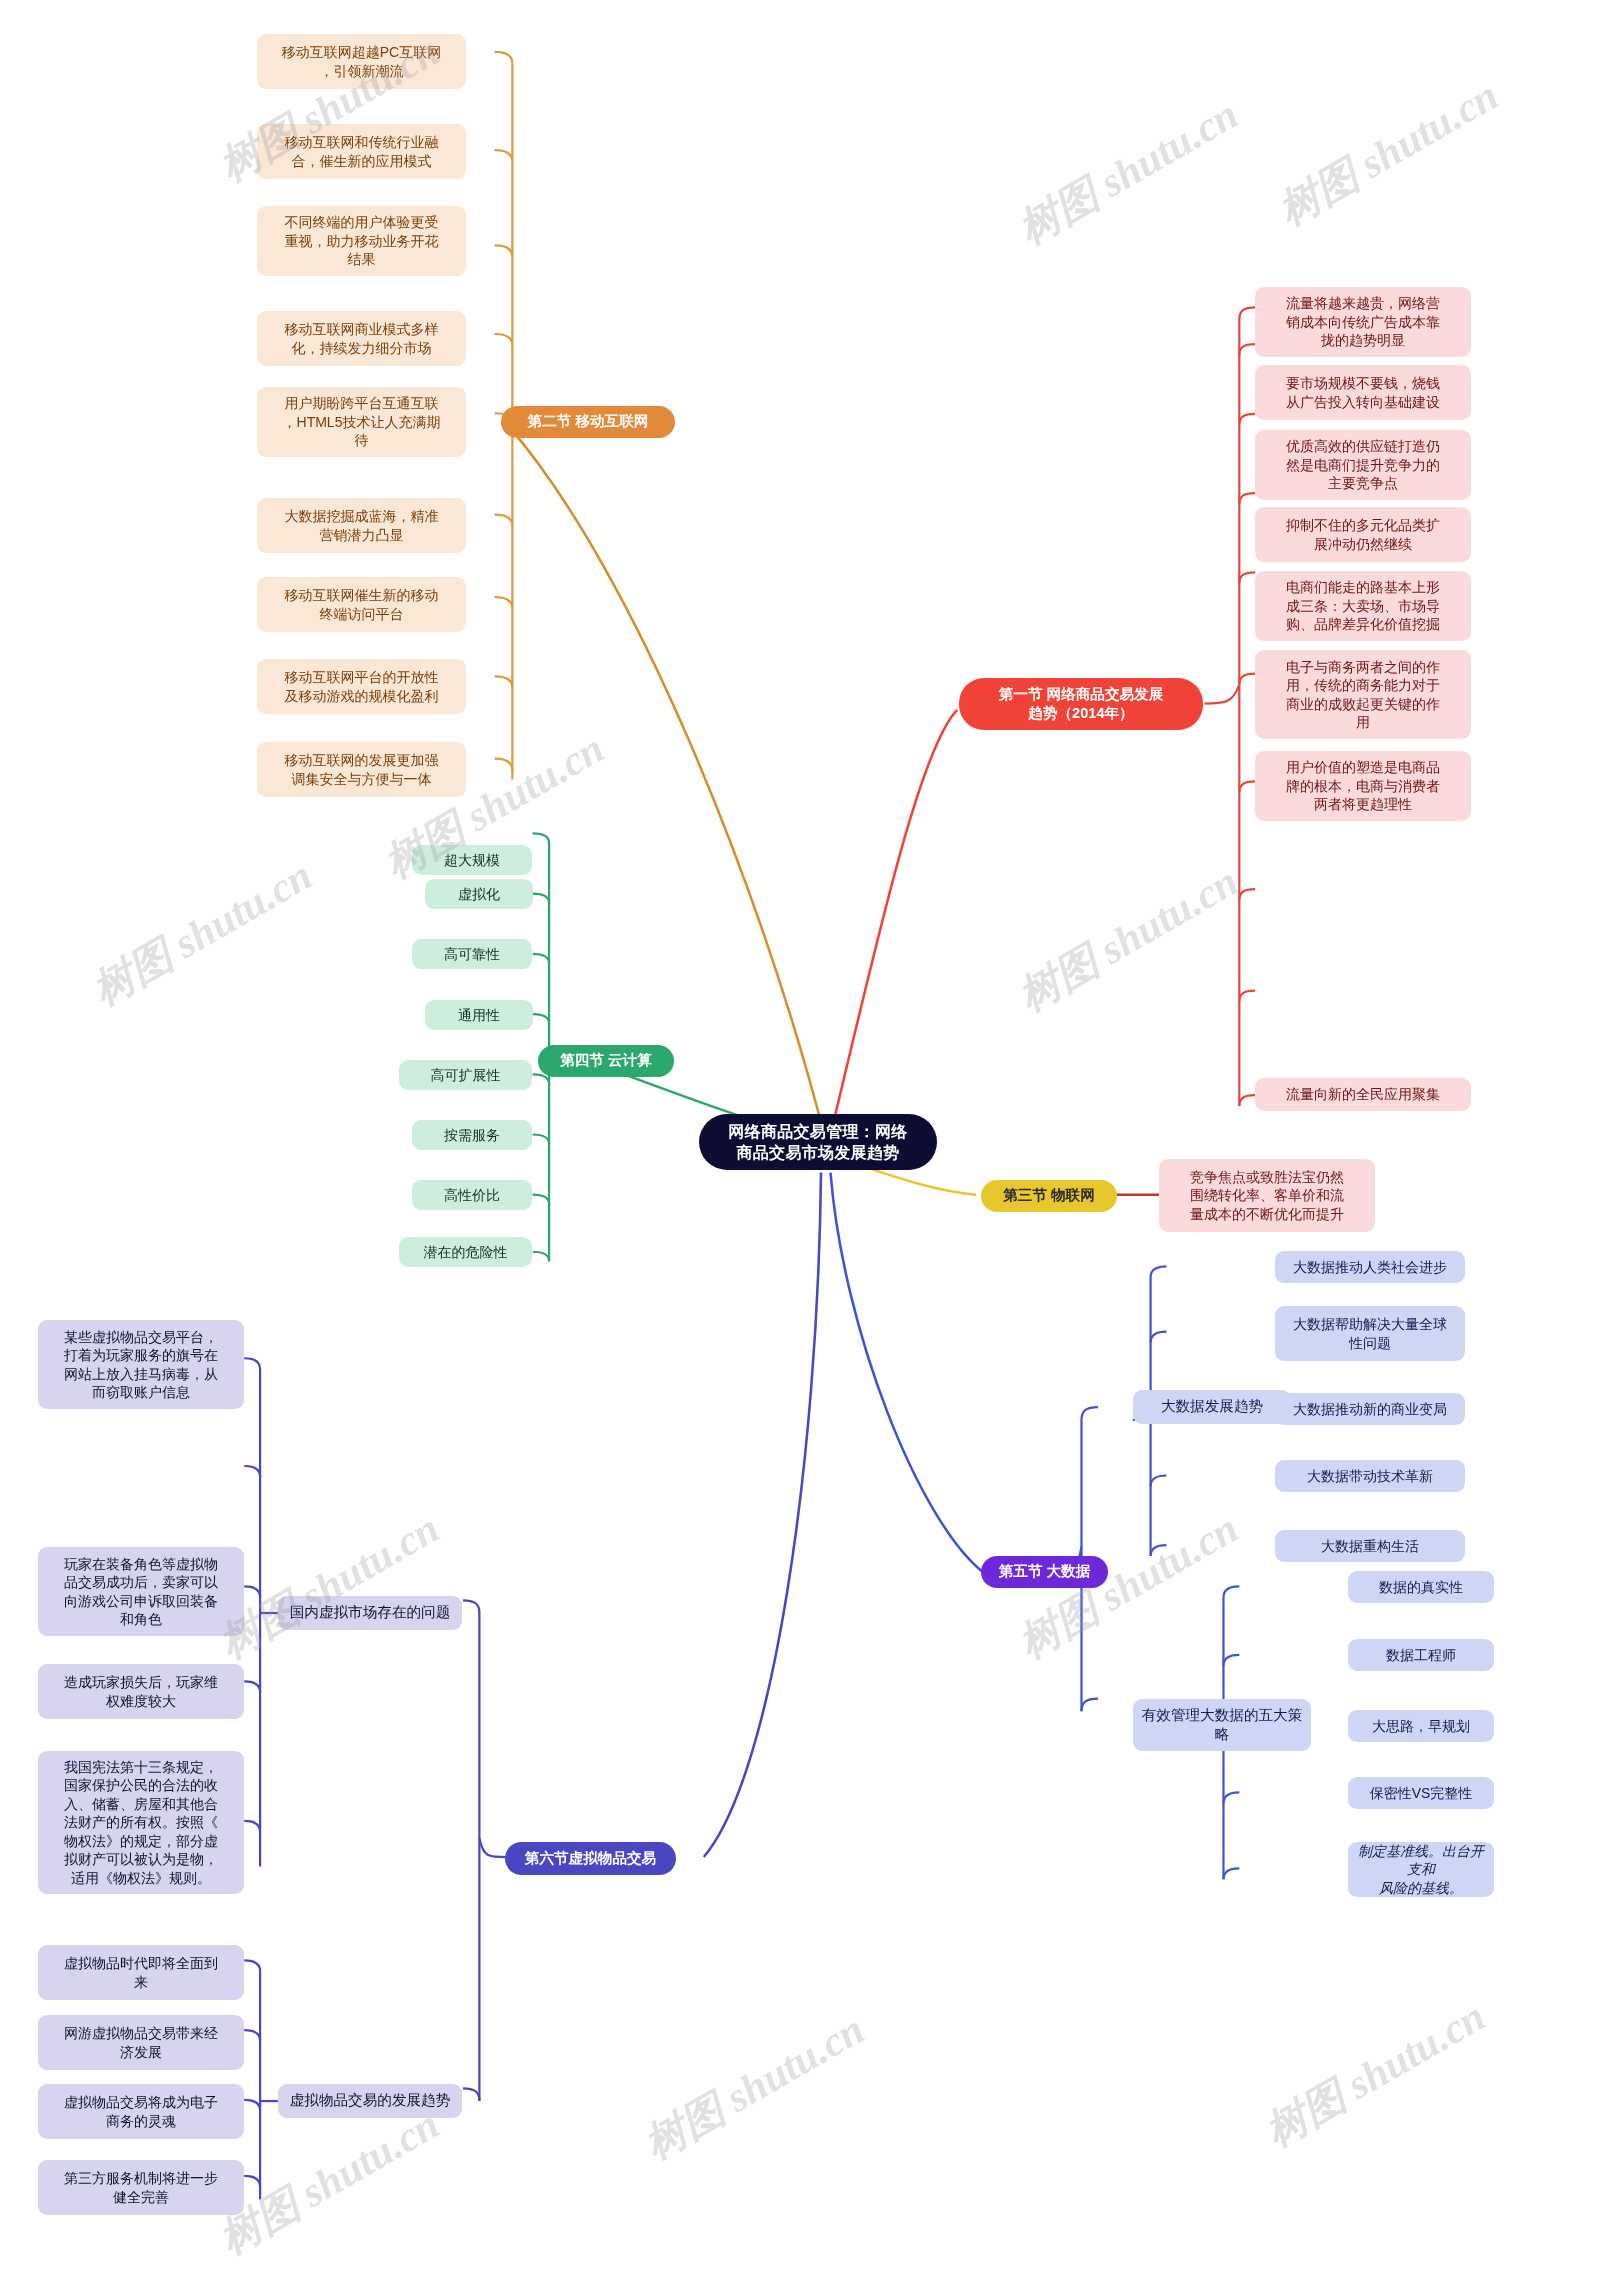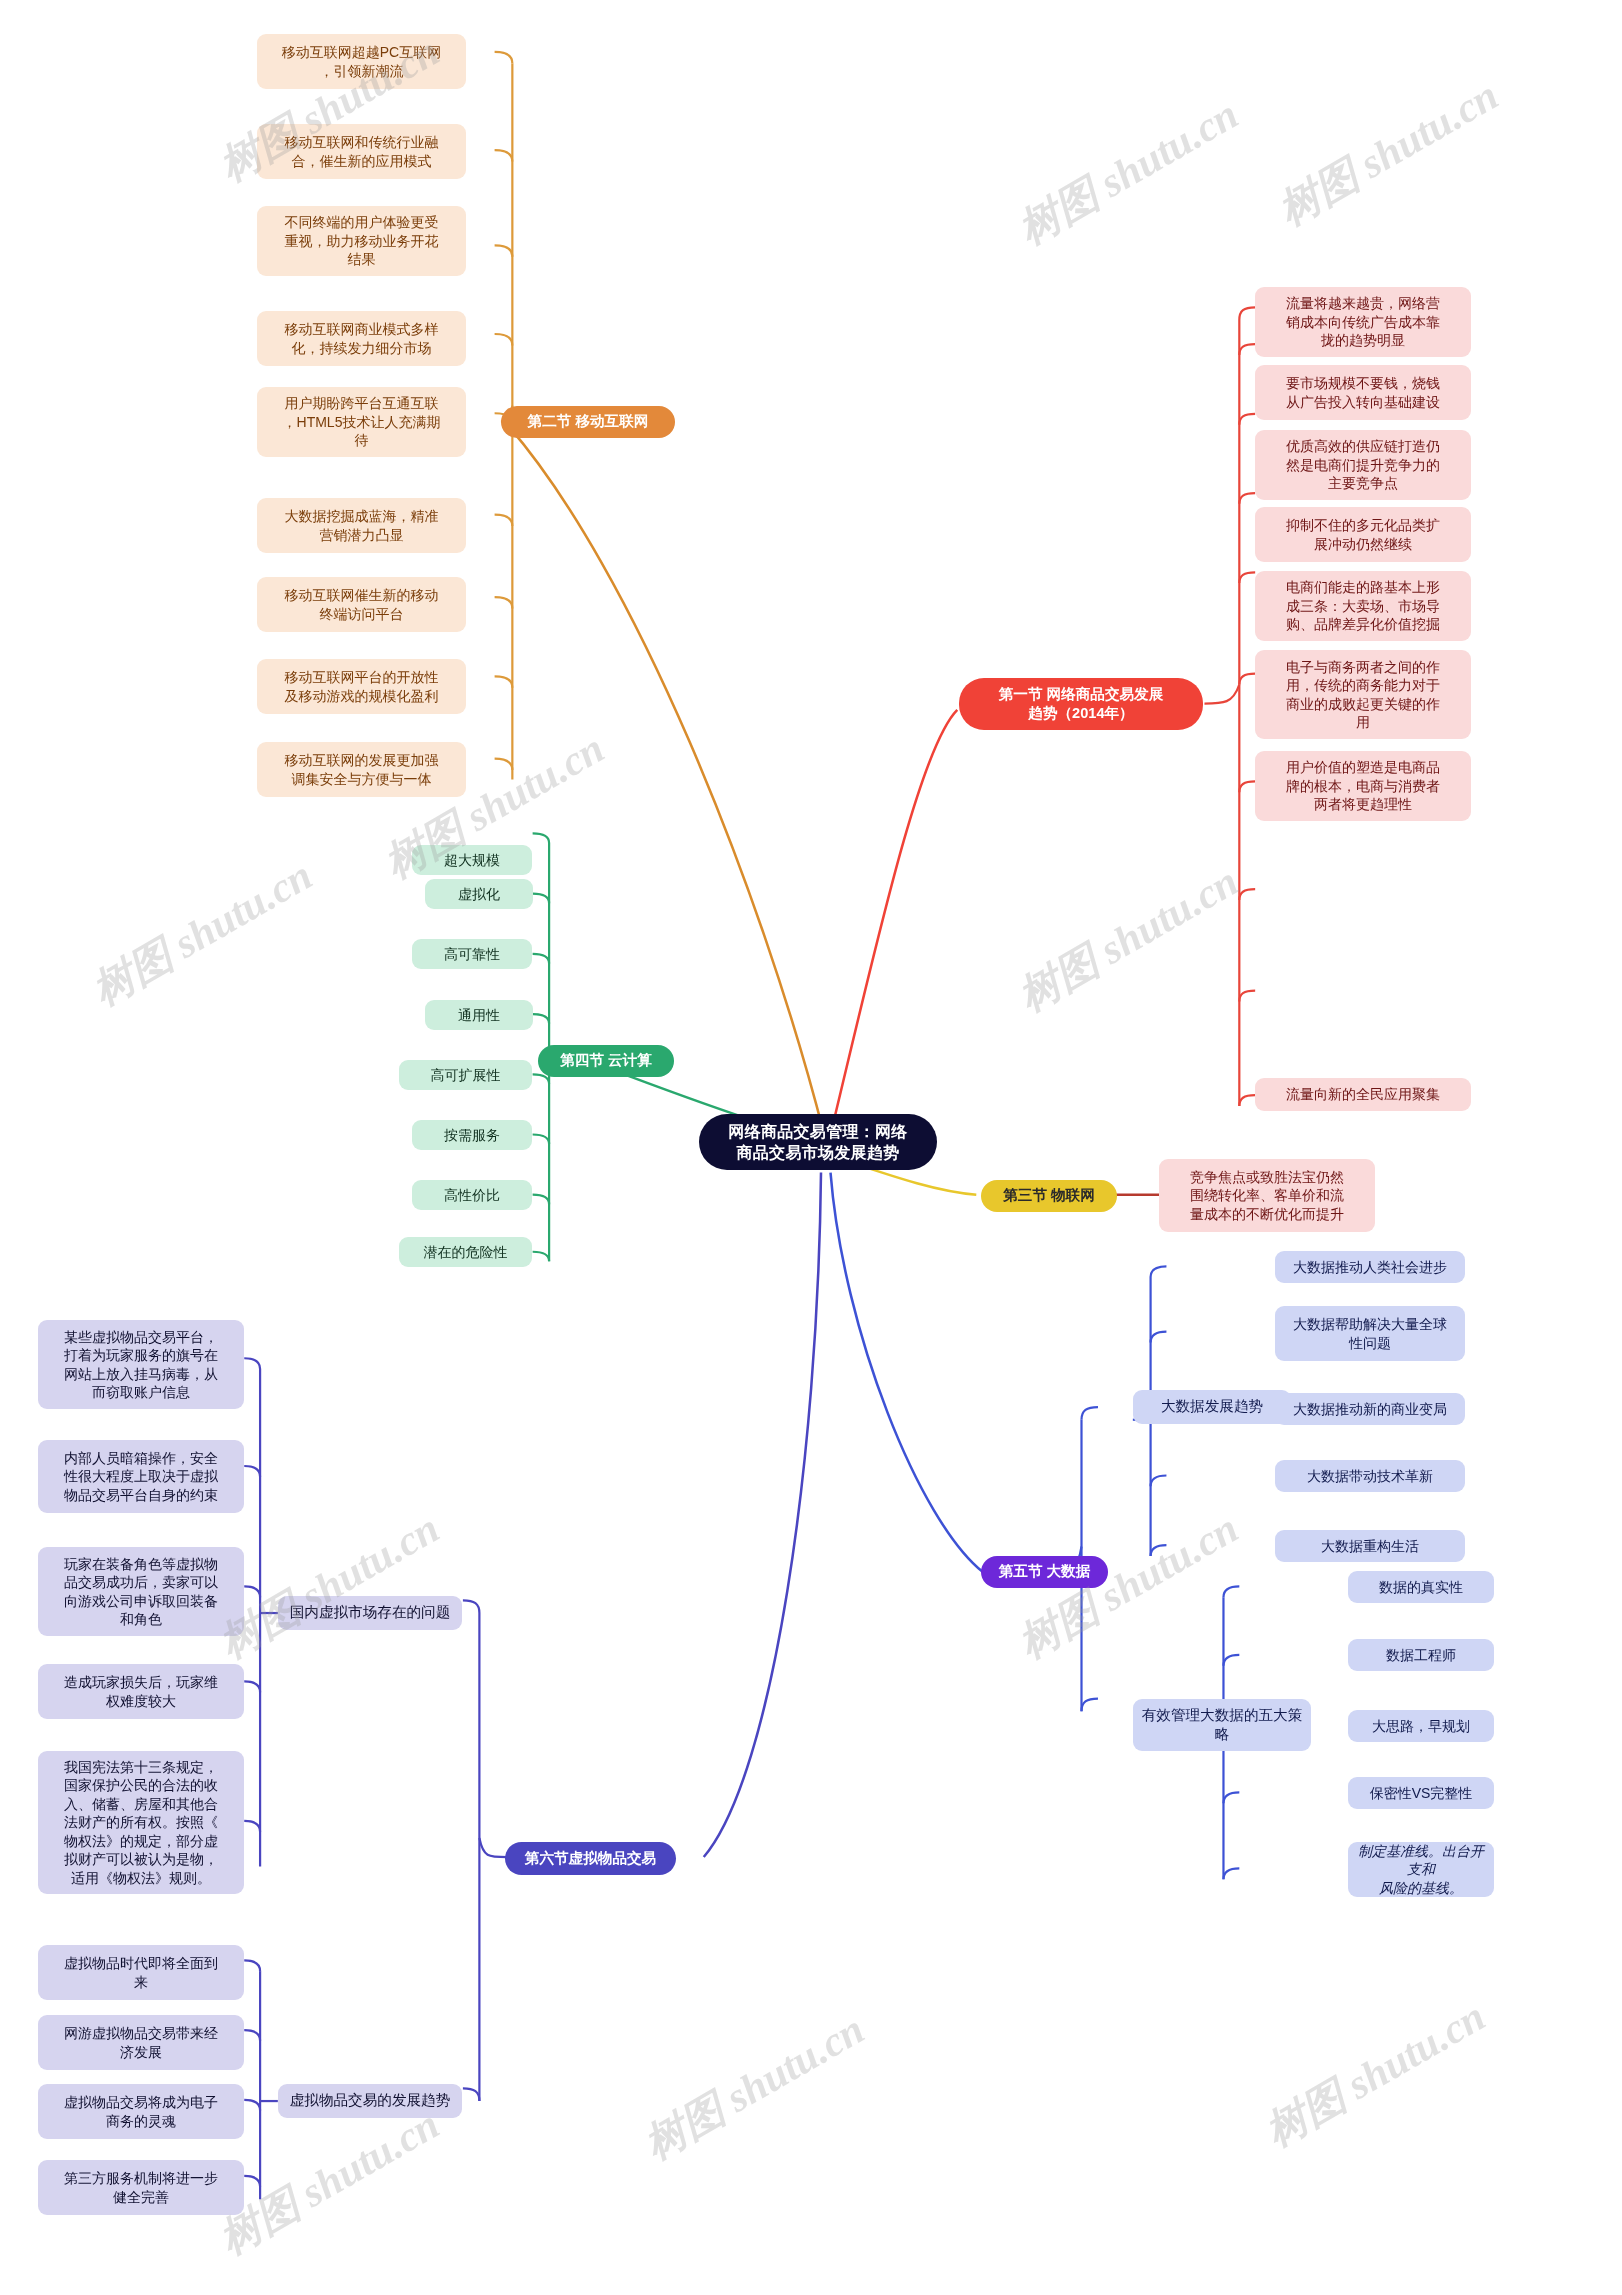--- a/index.html
+++ b/index.html
@@ -256,23 +256,20 @@
   <div class="node card card-blue" style="left:1348px;top:1710px;width:146px;height:32px;">大思路，早规划</div>
   <div class="node card card-blue" style="left:1348px;top:1777px;width:146px;height:32px;">保密性VS完整性</div>
   <div class="node card card-blue" style="left:1348px;top:1842px;width:146px;height:55px;font-style:italic;">制定基准线。出台开支和
 风险的基线。</div>
 
   <div class="node mid mid-purple" style="left:278px;top:1596px;width:184px;height:34px;">国内虚拟市场存在的问题</div>
   <div class="node card card-purple" style="left:38px;top:1320px;width:206px;height:89px;">某些虚拟物品交易平台，
 打着为玩家服务的旗号在
 网站上放入挂马病毒，从
 而窃取账户信息</div>
-  <div class="node card card-purple" style="left:38px;top:1440px;width:206px;height:73px;">内部人员暗箱操作，安全
-性很大程度上取决于虚拟
-物品交易平台自身的约束</div>
   <div class="node card card-purple" style="left:38px;top:1547px;width:206px;height:89px;">玩家在装备角色等虚拟物
 品交易成功后，卖家可以
 向游戏公司申诉取回装备
 和角色</div>
   <div class="node card card-purple" style="left:38px;top:1664px;width:206px;height:55px;">造成玩家损失后，玩家维
 权难度较大</div>
   <div class="node card card-purple" style="left:38px;top:1751px;width:206px;height:143px;">我国宪法第十三条规定，
 国家保护公民的合法的收
 入、储蓄、房屋和其他合
 法财产的所有权。按照《

